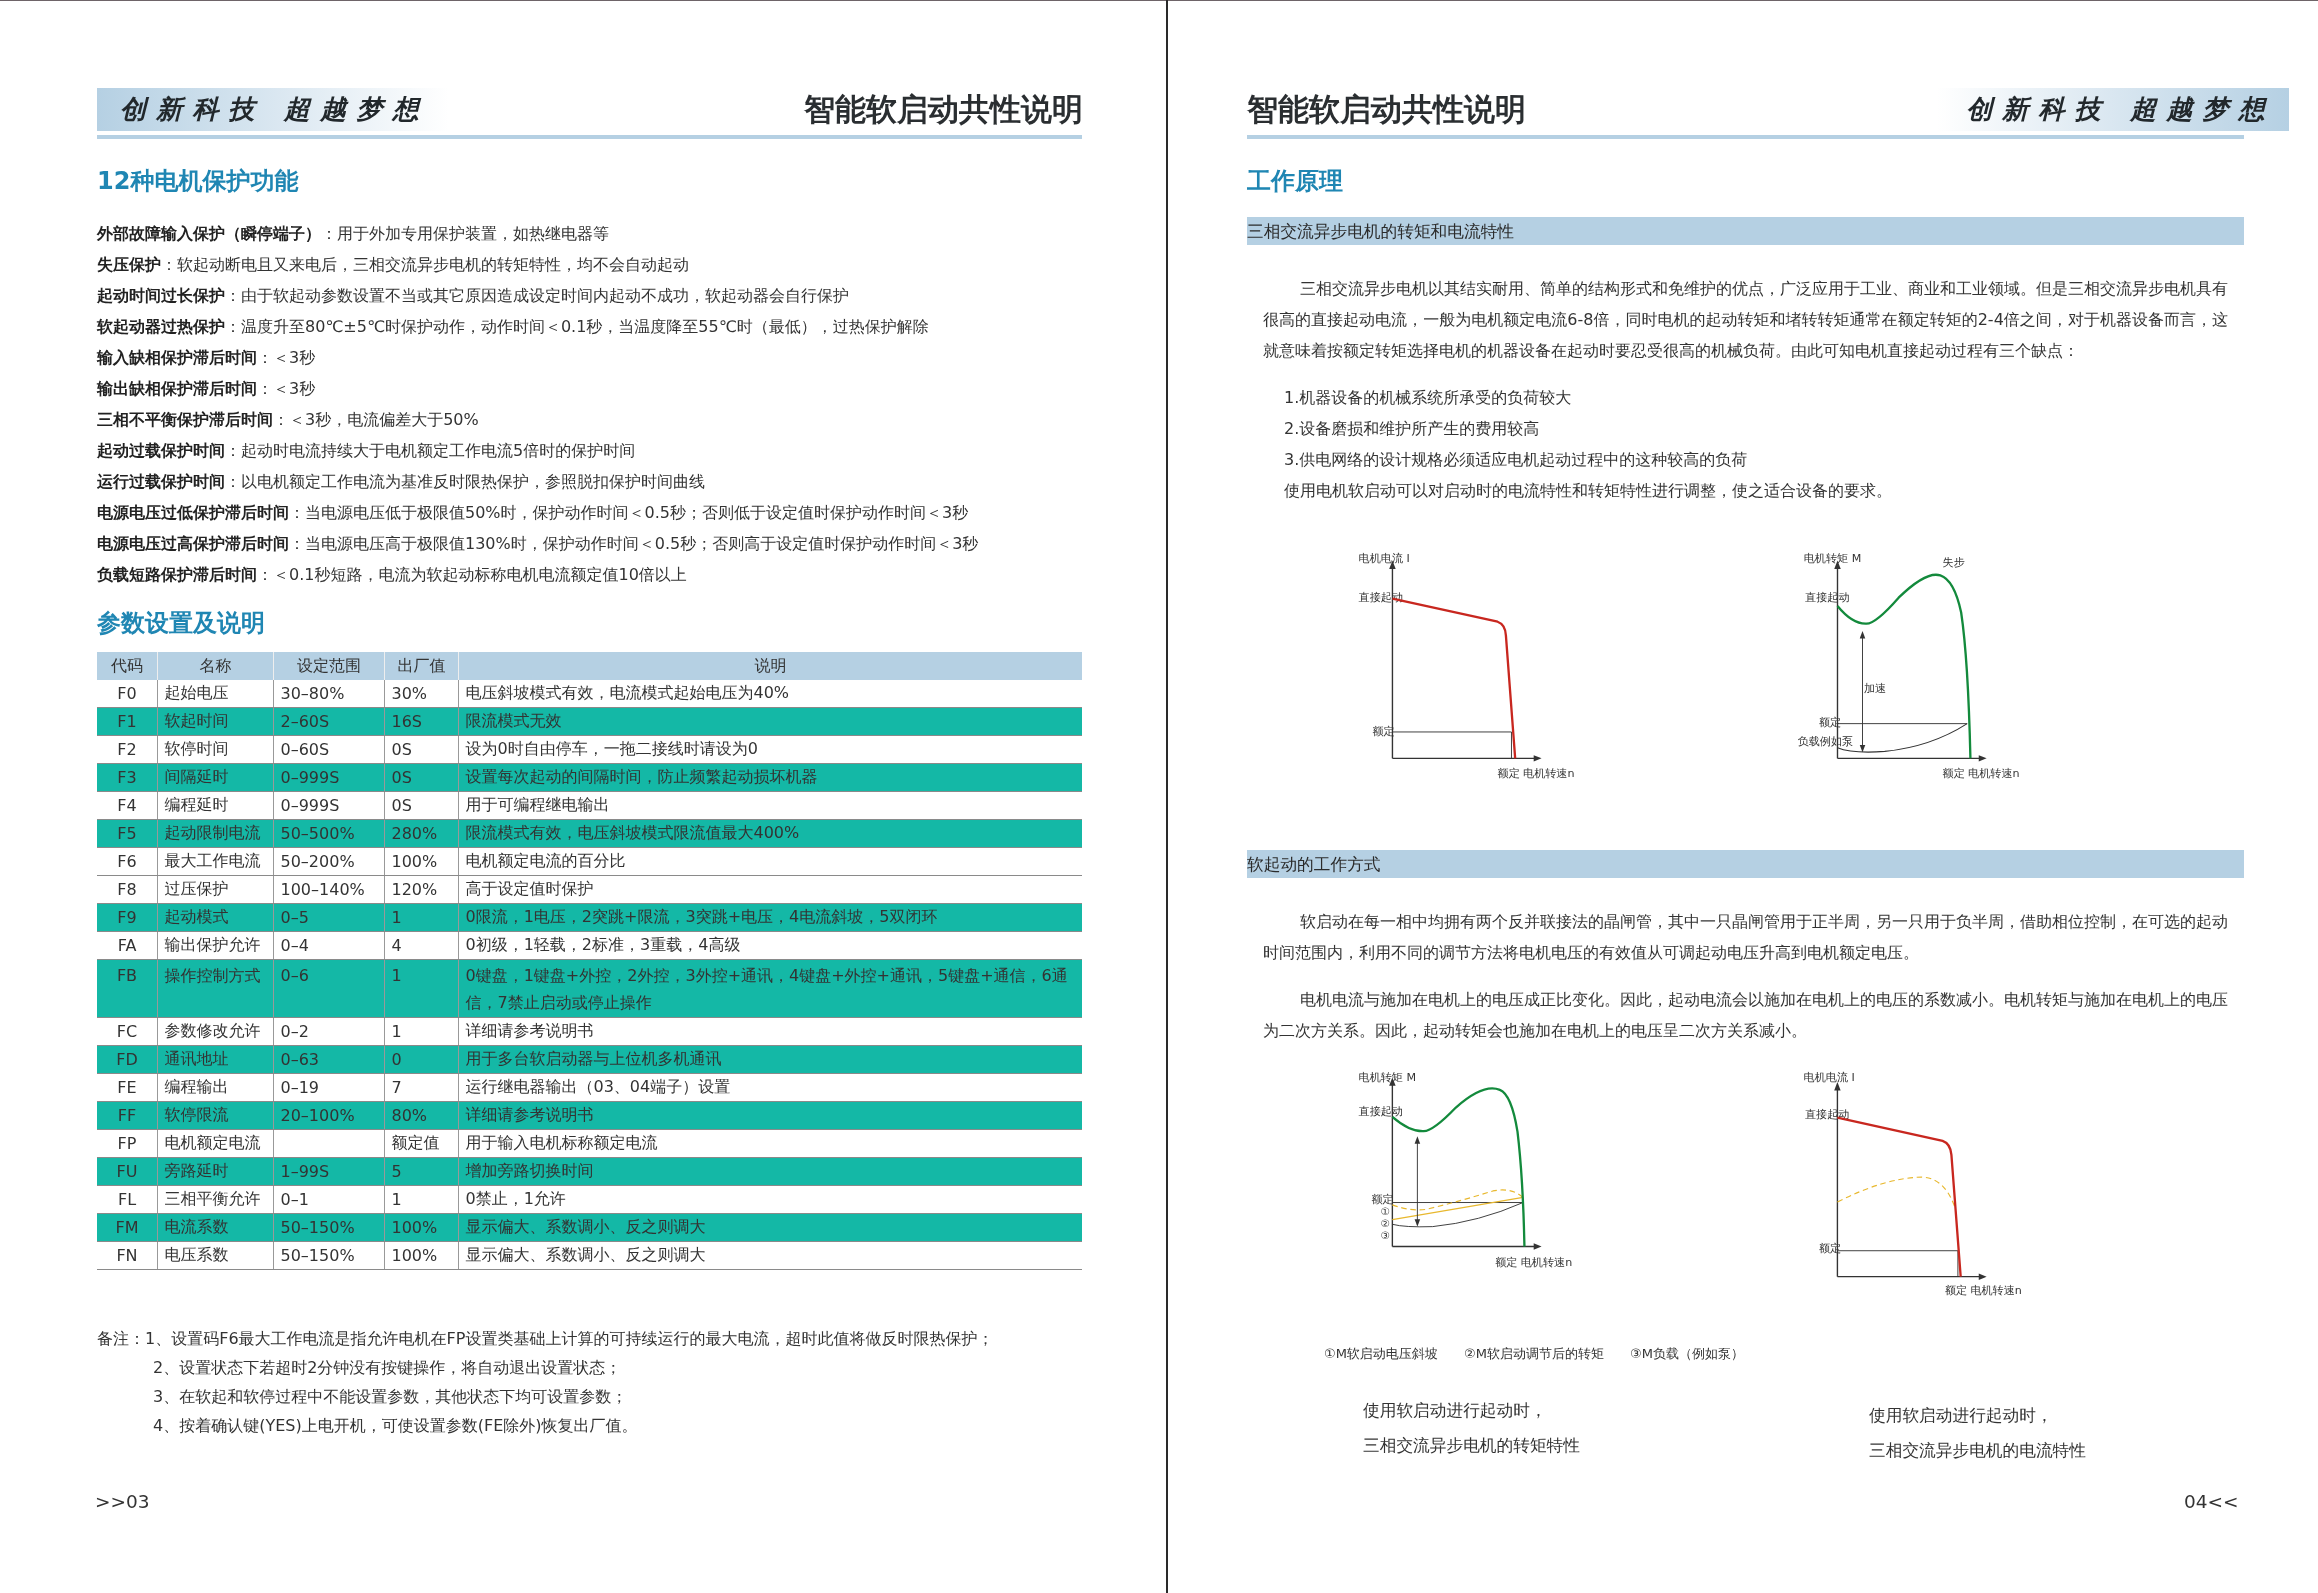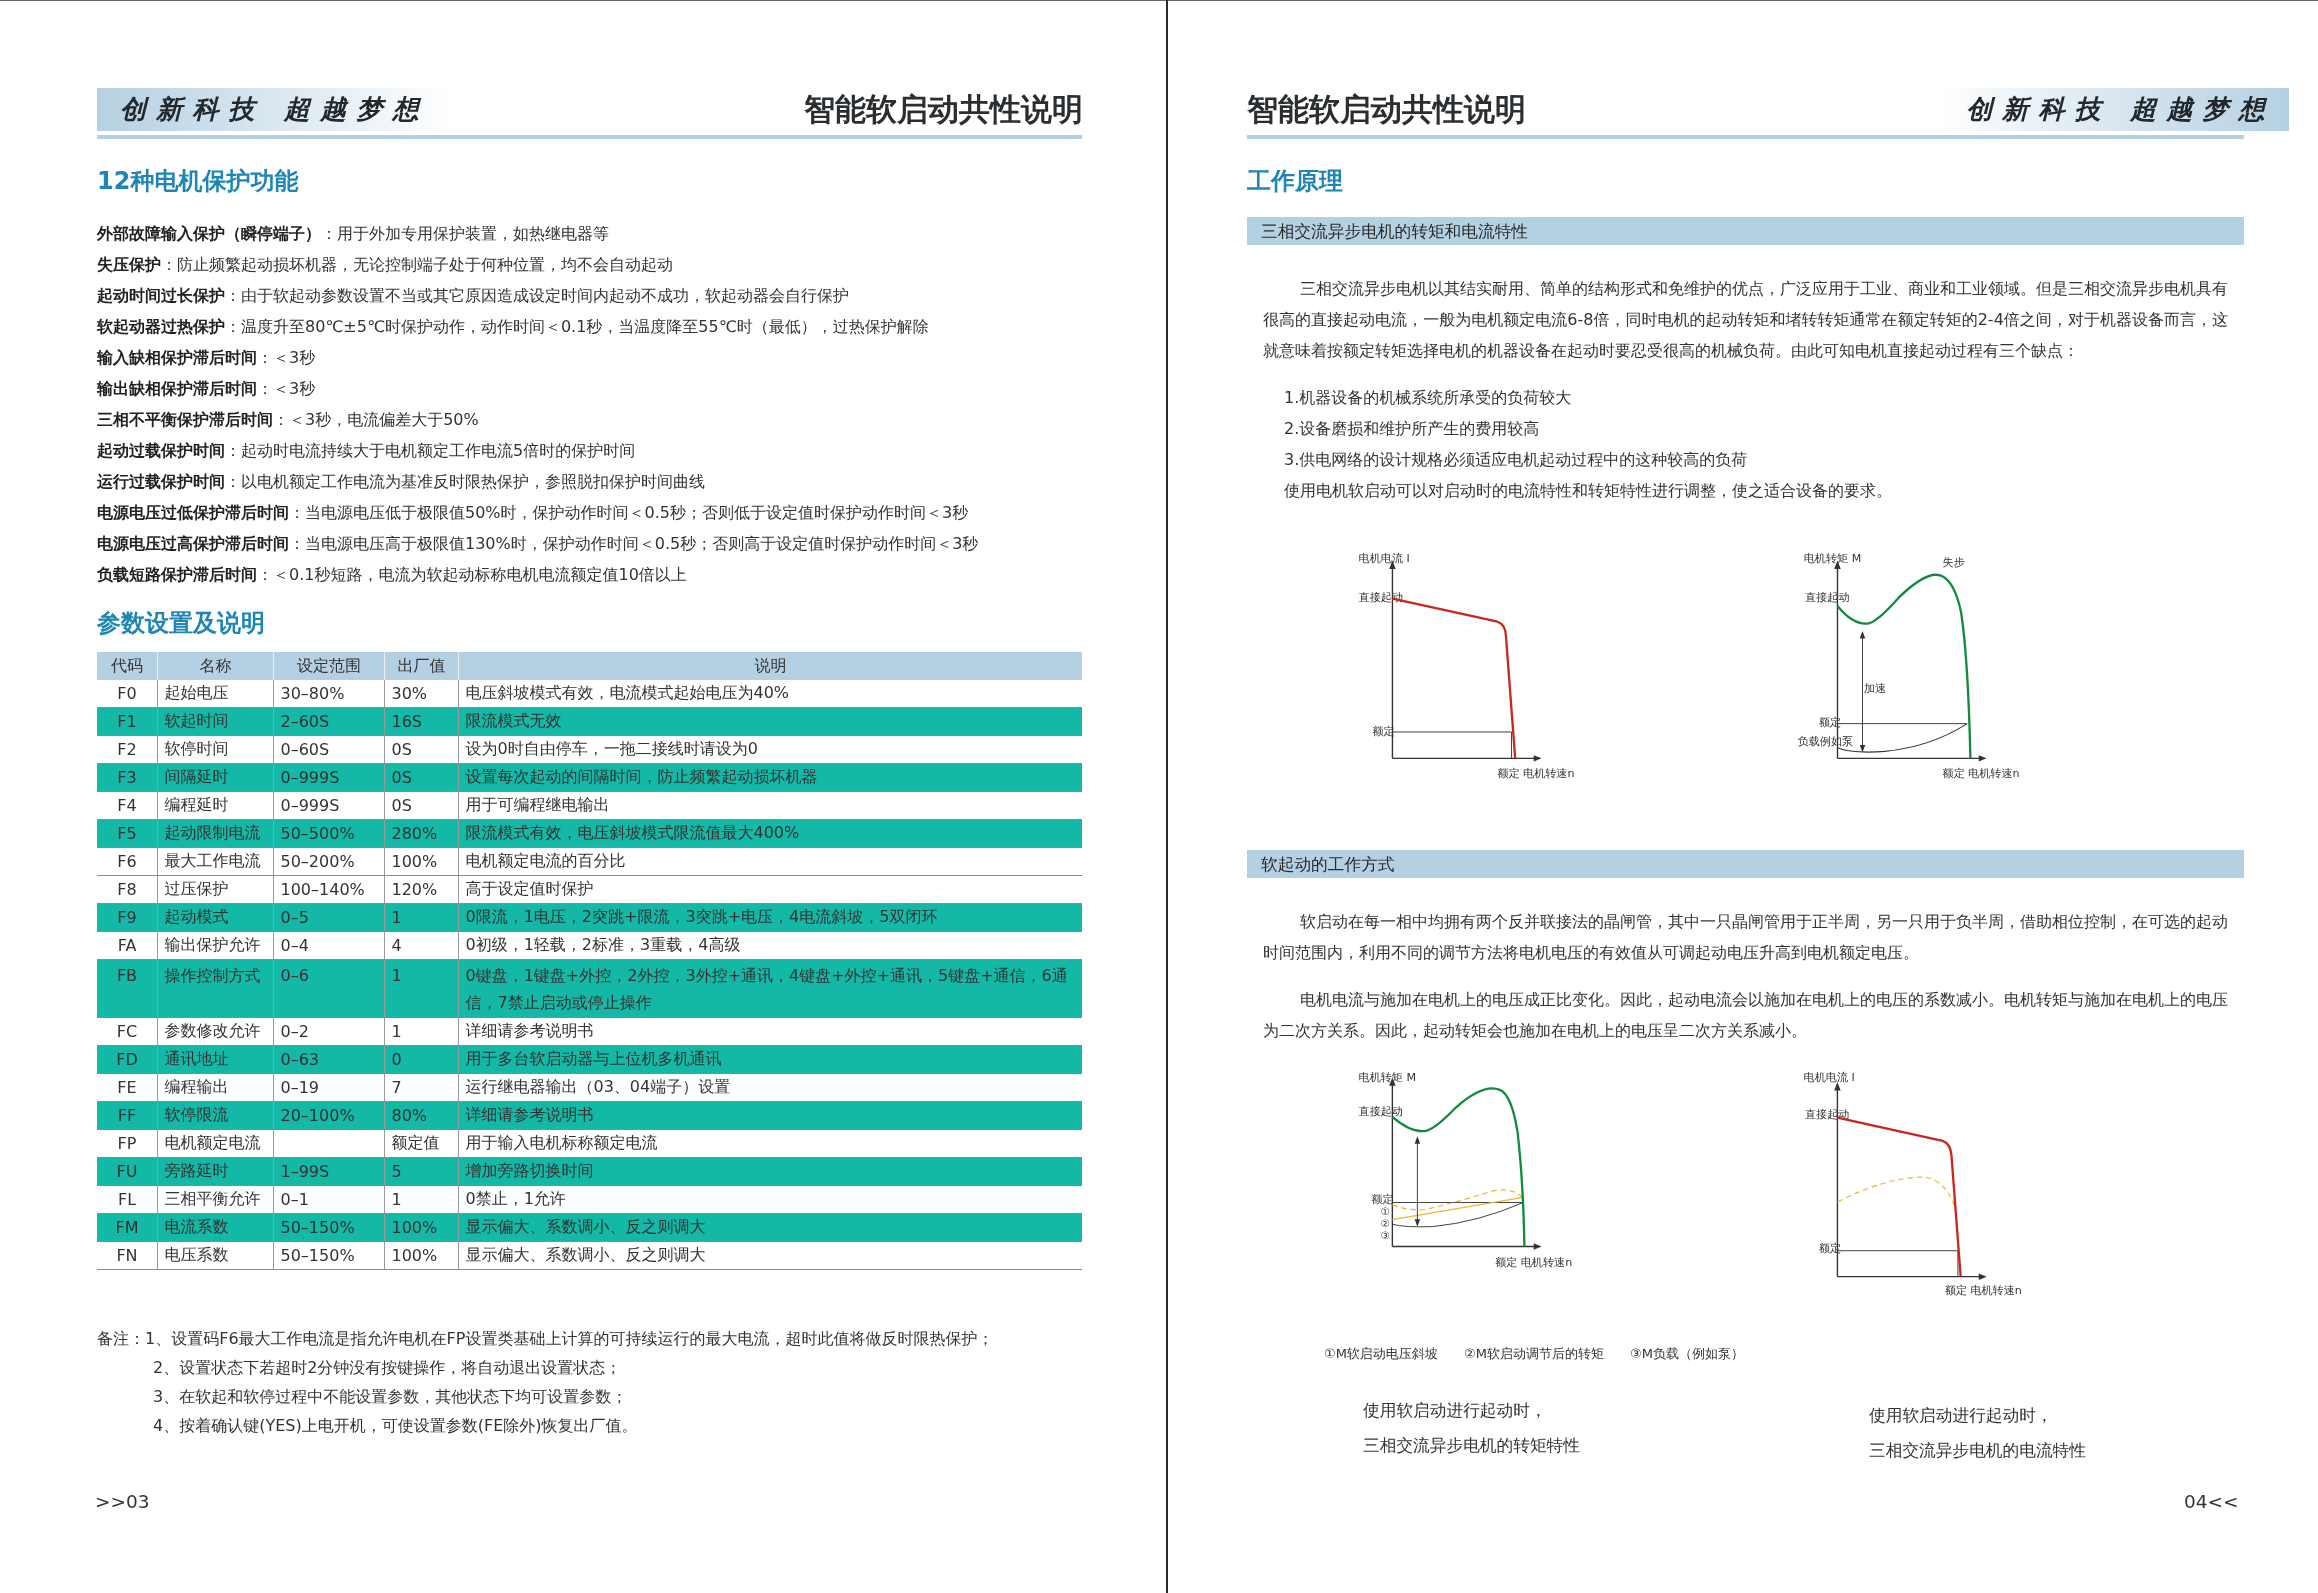--- a/index.html
+++ b/index.html
@@ -21,21 +21,21 @@
           background:linear-gradient(270deg,#b5d0e3 0%,#dde9f2 55%,rgba(255,255,255,0) 100%);}
   .doc-title{position:absolute;top:86px;font-size:31px;font-weight:bold;color:#2a2e31;line-height:46px;}
   .left .doc-title{right:83px;}
   .right .doc-title{left:79px;}
   .header-rule{position:absolute;top:135px;height:4.2px;background:#b5d0e3;}
   .left .header-rule{left:97px;width:985px;}
   .right .header-rule{left:79px;width:997px;}
 
   .section-title{position:absolute;font-size:24px;font-weight:bold;color:#1f86b3;}
   .subbar{position:absolute;left:79px;width:997px;height:28px;background:#b5d0e3;
-          font-size:16.7px;line-height:28px;padding-left:14px;box-sizing:border-box;color:#2b2b2b;}
+          font-size:16.7px;line-height:28px;box-sizing:border-box;color:#2b2b2b;}
 
   
   .prot{position:absolute;left:97px;top:218px;width:1020px;}
   .prot .row{font-size:16px;line-height:31px;white-space:nowrap;color:#333;}
   .prot .row b{font-weight:bold;color:#222;}
 
   
   table.params{position:absolute;left:97px;top:652px;width:985px;border-collapse:collapse;font-size:16px;}
   table.params th{background:#b5d0e3;font-weight:normal;height:26px;color:#333;border-right:0.9px solid #eee;}
   table.params td{height:27px;padding:0 6.5px;border-bottom:1.4px solid #8a8a8a;border-right:0.9px solid #999;color:#333;}
@@ -72,21 +72,21 @@
 
 <div class="page left">
   <div class="slogan">创新科技  超越梦想</div>
   <div class="doc-title">智能软启动共性说明</div>
   <div class="header-rule"></div>
 
   <div class="section-title" style="left:97px;top:165px;">12种电机保护功能</div>
 
   <div class="prot" id="prot-list">
       <div class="row"><b>外部故障输入保护（瞬停端子）</b><span>：用于外加专用保护装置，如热继电器等</span></div>
-      <div class="row"><b>失压保护</b><span>：防止频繁起动损坏机器，无论控制端子处于何种位置，均不会自动起动</span></div>
+      <div class="row"><b>失压保护</b><span>：软起动断电且又来电后，三相交流异步电机的转矩特性，均不会自动起动</span></div>
       <div class="row"><b>起动时间过长保护</b><span>：由于软起动参数设置不当或其它原因造成设定时间内起动不成功，软起动器会自行保护</span></div>
       <div class="row"><b>软起动器过热保护</b><span>：温度升至80℃±5℃时保护动作，动作时间＜0.1秒，当温度降至55℃时（最低），过热保护解除</span></div>
       <div class="row"><b>输入缺相保护滞后时间</b><span>：＜3秒</span></div>
       <div class="row"><b>输出缺相保护滞后时间</b><span>：＜3秒</span></div>
       <div class="row"><b>三相不平衡保护滞后时间</b><span>：＜3秒，电流偏差大于50%</span></div>
       <div class="row"><b>起动过载保护时间</b><span>：起动时电流持续大于电机额定工作电流5倍时的保护时间</span></div>
       <div class="row"><b>运行过载保护时间</b><span>：以电机额定工作电流为基准反时限热保护，参照脱扣保护时间曲线</span></div>
       <div class="row"><b>电源电压过低保护滞后时间</b><span>：当电源电压低于极限值50%时，保护动作时间＜0.5秒；否则低于设定值时保护动作时间＜3秒</span></div>
       <div class="row"><b>电源电压过高保护滞后时间</b><span>：当电源电压高于极限值130%时，保护动作时间＜0.5秒；否则高于设定值时保护动作时间＜3秒</span></div>
       <div class="row"><b>负载短路保护滞后时间</b><span>：＜0.1秒短路，电流为软起动标称电机电流额定值10倍以上</span></div>

